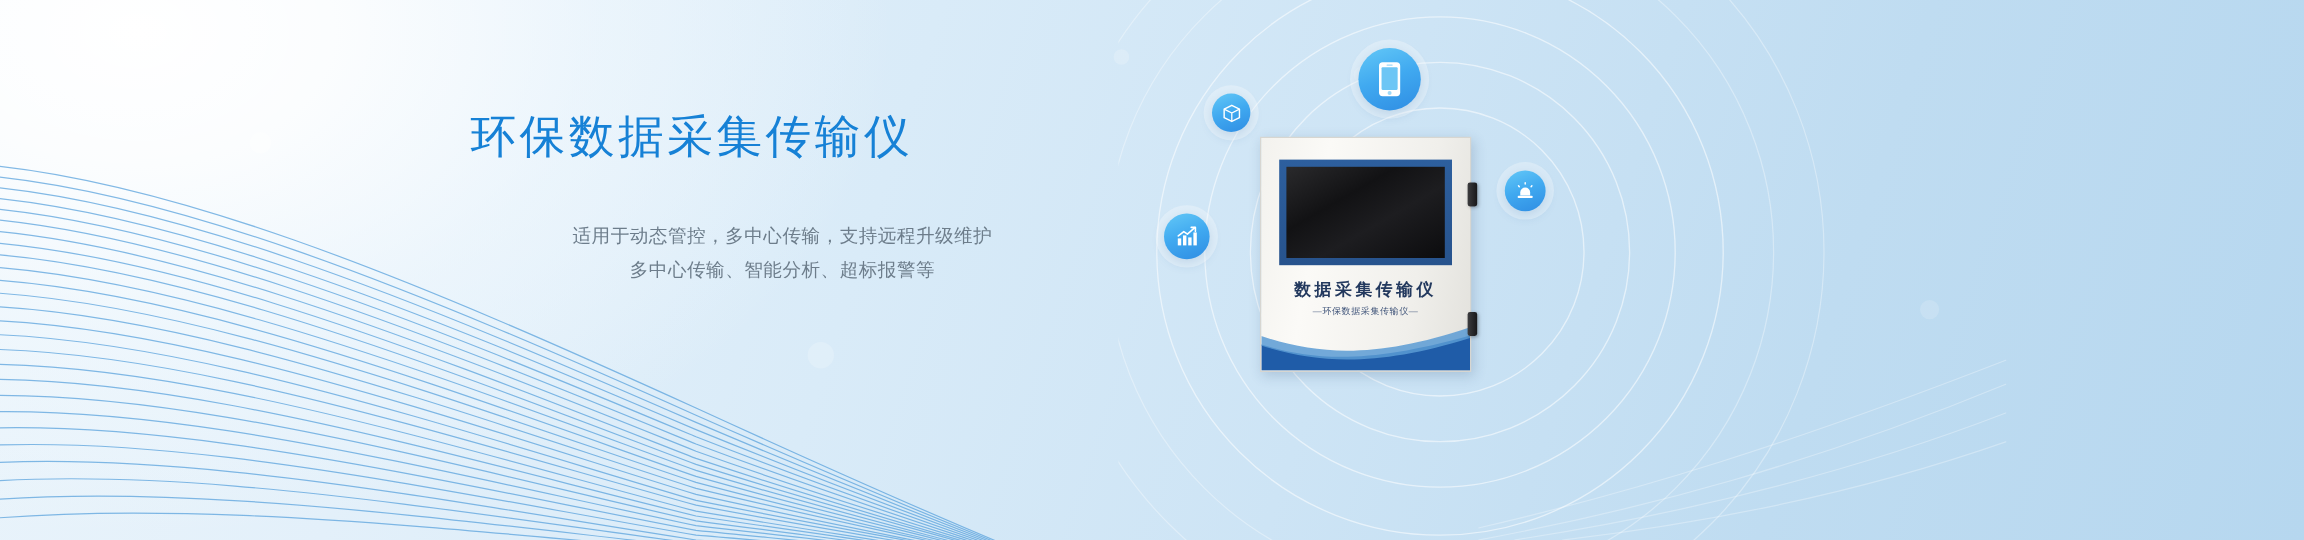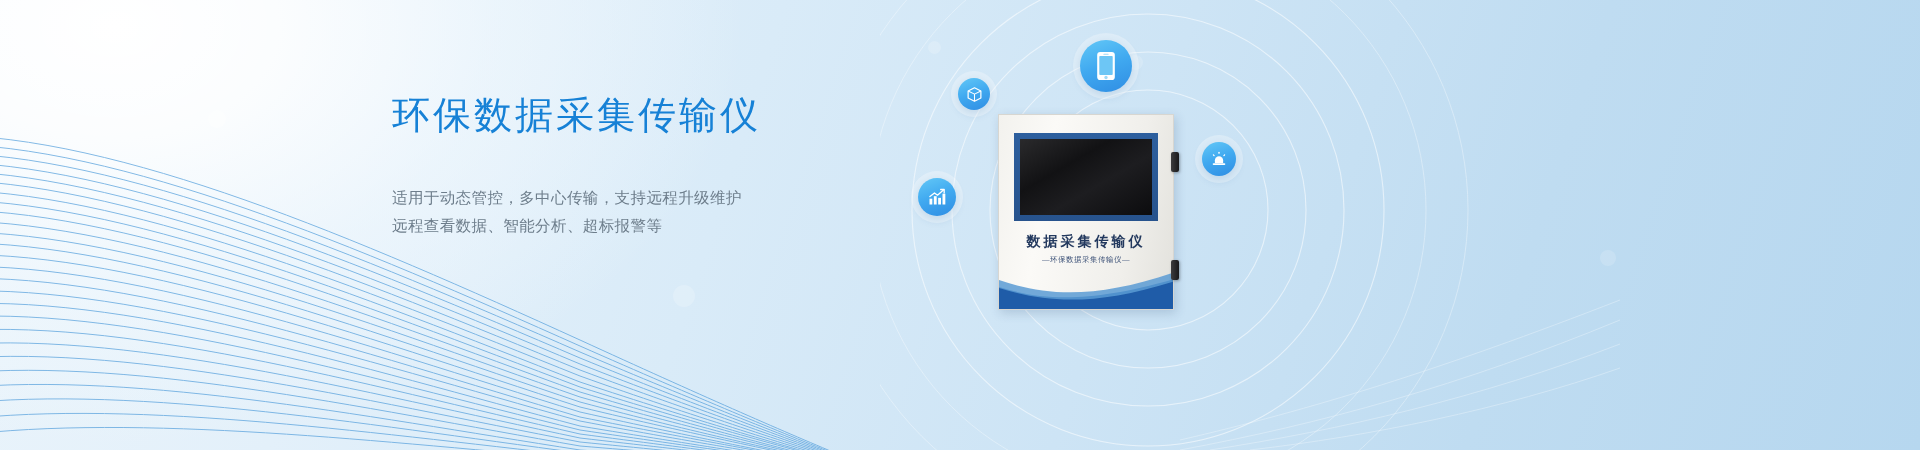--- a/index.html
+++ b/index.html
@@ -18,26 +18,26 @@
   .waves{position:absolute;left:-60px;top:40px;width:900px;height:420px;pointer-events:none;}
   .waves svg{display:block;}
   
   .bokeh{position:absolute;border-radius:50%;background:rgba(255,255,255,0.38);pointer-events:none;}
   
   .copy{position:absolute;left:392px;top:92px;width:520px;}
   .title{
     font-size:38px;letter-spacing:3px;color:#1681d6;line-height:1.25;
     font-weight:400;margin:0 0 44px 0;white-space:nowrap;
   }
-  .sub{margin:0;padding:0;list-style:none;}
+  .sub{margin:0;padding:0;list-style:none;text-align:center;}
   .sub li{
     font-size:15.5px;color:#6d7d8b;line-height:28px;letter-spacing:.4px;white-space:nowrap;
   }
   
-  .visual{position:absolute;left:880px;top:0;width:740px;height:371px;}
+  .visual{position:absolute;left:932px;top:0;width:740px;height:371px;}
   .arcs{position:absolute;left:0;top:0;width:740px;height:450px;pointer-events:none;}
   
   .device{
     position:absolute;left:118px;top:114px;width:176px;height:196px;
   }
   .dev-body{
     position:absolute;inset:0;
     background:linear-gradient(100deg,#f3f2ee 0%,#fbfaf7 28%,#f0efeb 72%,#e2e1dc 100%);
     border:1px solid #d7d6d1;
     box-shadow:2px 3px 10px rgba(40,70,110,.20);
@@ -119,21 +119,21 @@
   <div class="bokeh" style="left:208px;top:110px;width:18px;height:18px;"></div>
   <div class="bokeh" style="left:673px;top:285px;width:22px;height:22px;opacity:.5;"></div>
   <div class="bokeh" style="left:928px;top:41px;width:13px;height:13px;opacity:.5;"></div>
   <div class="bokeh" style="left:1128px;top:55px;width:15px;height:15px;opacity:.45;"></div>
   <div class="bokeh" style="left:1600px;top:250px;width:16px;height:16px;opacity:.4;"></div>
 
   <div class="copy">
     <h1 class="title">环保数据采集传输仪</h1>
     <ul class="sub">
       <li>适用于动态管控，多中心传输，支持远程升级维护</li>
-      <li>远程查看数据、智能分析、超标报警等</li>
+      <li>多中心传输、智能分析、超标报警等</li>
     </ul>
   </div>
 
   <div class="visual">
 
     <div class="arcs">
       <svg width="740" height="450" viewBox="0 0 740 450" fill="none" aria-hidden="true">
         <g stroke="#ffffff" fill="none" stroke-width="1.1" opacity="0.55">
           <circle cx="268" cy="210" r="120"></circle>
           <circle cx="268" cy="210" r="158"></circle>

